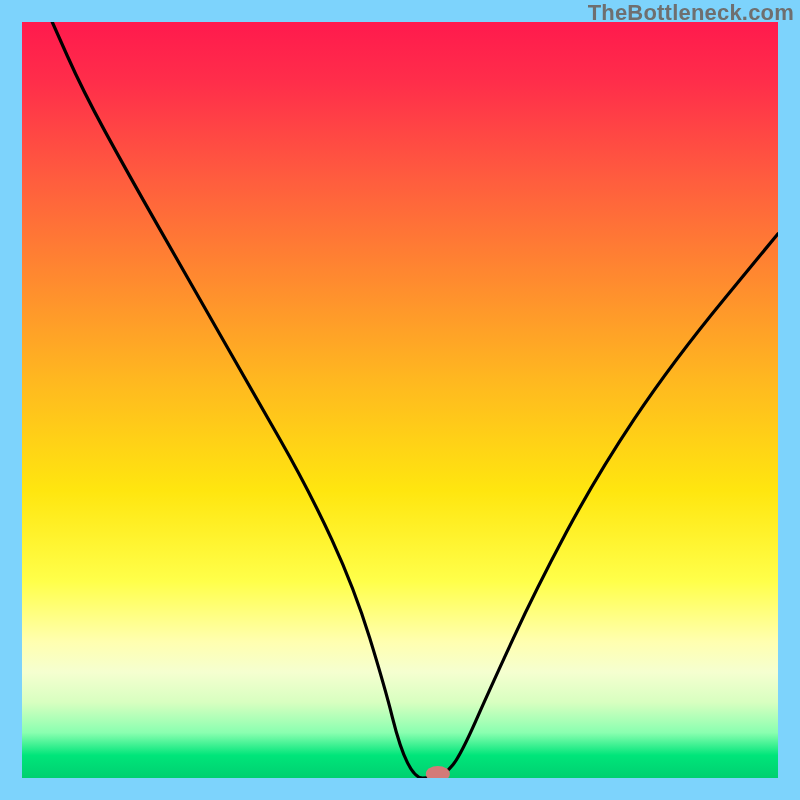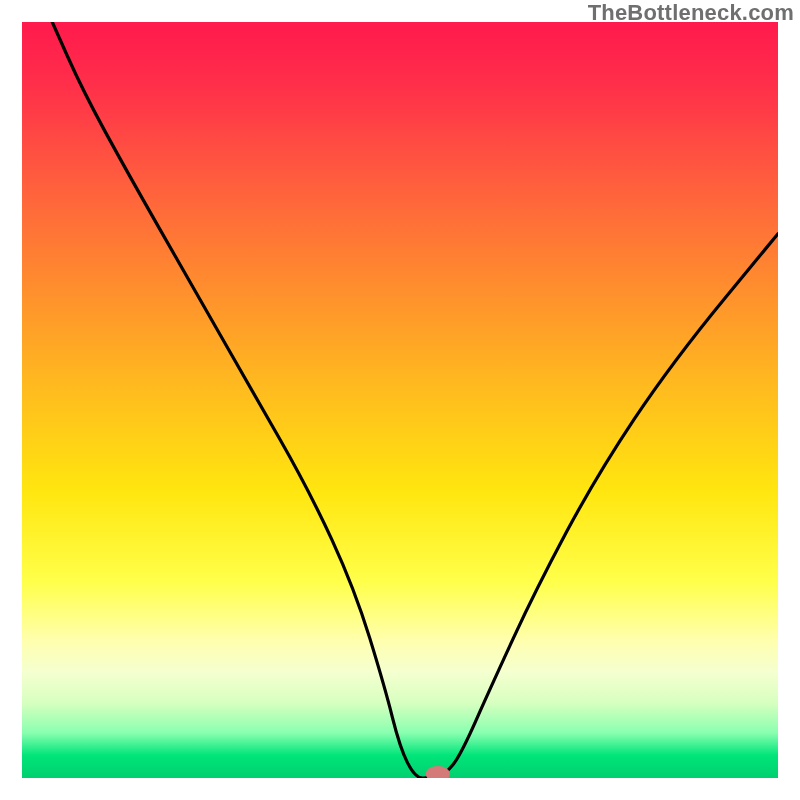--- a/index.html
+++ b/index.html
@@ -9,21 +9,21 @@
     height: 800px;
     background: #000;
     overflow: hidden;
   }
   .frame {
     position: absolute;
     left: 0;
     top: 0;
     width: 800px;
     height: 800px;
-    background: #ffffff;
+    background: #7dd3fc;
   }
   .plot {
     position: absolute;
     left: 22px;
     top: 22px;
     width: 756px;
     height: 756px;
     background: linear-gradient(to bottom,
       #ff1a4d 0%,
       #ff2e4a 8%,

